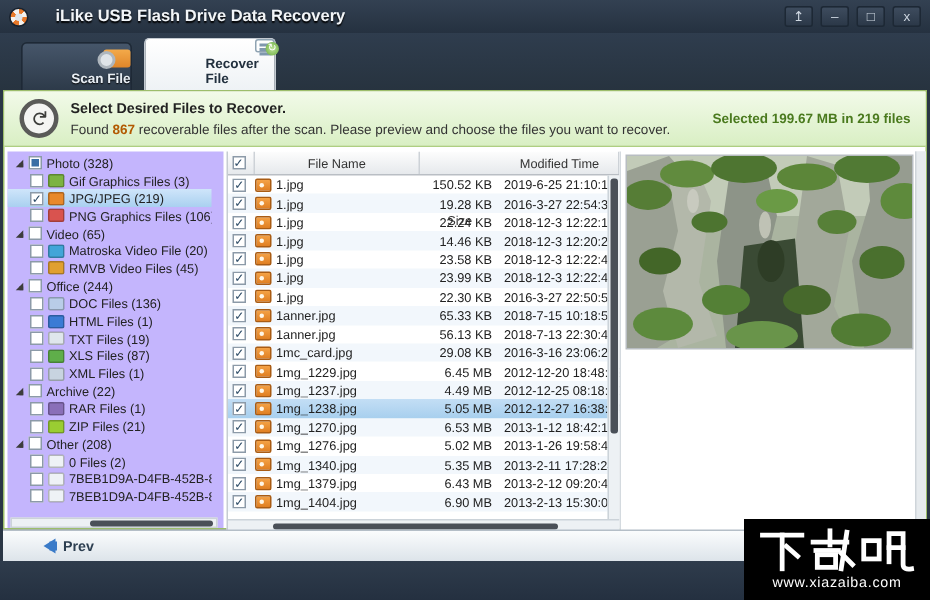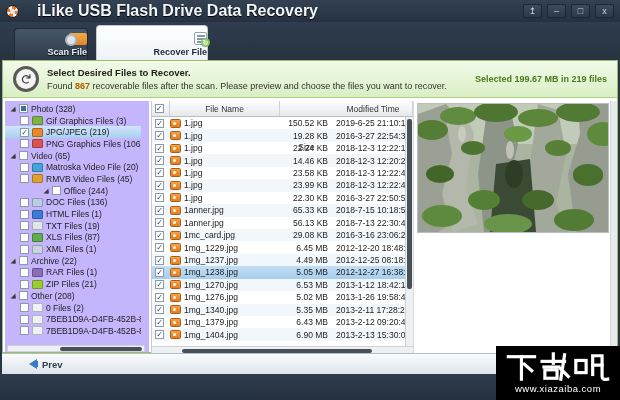--- a/index.html
+++ b/index.html
@@ -6,31 +6,31 @@
   body { width:620px; height:400px; overflow:hidden; font-family:"Liberation Sans",sans-serif; }
   #app { position:relative; width:620px; height:400px; background:#2a3645; overflow:hidden; }
 
   
   .titlebar { position:absolute; left:0; top:0; width:620px; height:22px;
     background:linear-gradient(#334152,#253140); display:flex; align-items:center; padding:0 6px; }
   .app-icon { width:13px; height:13px; border-radius:50%; margin-right:6px;
     background:conic-gradient(#e8792a 0 45deg,#f5f2ee 45deg 90deg,#e8792a 90deg 135deg,#f5f2ee 135deg 180deg,#e8792a 180deg 225deg,#f5f2ee 225deg 270deg,#e8792a 270deg 315deg,#f5f2ee 315deg 360deg);
     position:relative; border:1px solid #18222e; }
   .app-icon::after { content:""; position:absolute; left:3px; top:3px; width:5px; height:5px; border-radius:50%; background:#dfe6ec; }
-  .win-title { color:#f2f5f8; font-size:16px; font-weight:bold; text-shadow:0 1px 1px #000;padding-left:12px; }
+  .win-title { color:#f2f5f8; font-size:11px; font-weight:bold; text-shadow:0 1px 1px #000;padding-left:12px; }
   .win-controls { margin-left:auto; display:flex; gap:5px; }
   .win-btn { width:19px; height:14px; font-size:9px; line-height:13px; text-align:center;
     color:#cfd8e2; background:linear-gradient(#3e4c5e,#2b3848); border:1px solid #1d2835; border-radius:2px; cursor:default; }
 
   
   .tabstrip { position:absolute; left:0; top:22px; width:620px; height:38px; background:linear-gradient(#2f3d4e,#27333f); }
   .tab { position:absolute; bottom:0; display:flex; flex-direction:column; align-items:flex-end; justify-content:flex-end;
     padding-bottom:3px; border-radius:4px 4px 0 0; cursor:default; }
   .tab-scan { left:14px; width:74px; height:32px; background:linear-gradient(#46566a,#2d3a49); border:1px solid #1e2936; border-bottom:none; }
-  .tab-recover { left:96px; width:112px; height:35px; background:linear-gradient(#ffffff,#eef2f5); border:1px solid #c3cad1; border-bottom:none;padding-left:40px; }
+  .tab-recover { left:96px; width:88px; height:35px; background:linear-gradient(#ffffff,#eef2f5); border:1px solid #c3cad1; border-bottom:none;padding-left:40px; }
   .tab-label-dark { color:#e8eef4; font-size:9px; font-weight:bold; text-shadow:0 1px 1px #000; }
   .tab-label-light { color:#22303e; font-size:9px; font-weight:bold; }
   .icon-scanfolder { width:18px; height:12px; background:linear-gradient(#f3aa4a,#e0862a); border-radius:2px; position:relative; margin-bottom:2px; }
   .icon-scanfolder::before { content:""; position:absolute; left:-4px; top:1px; width:8px; height:8px; border:2px solid #aeb6bd; border-radius:50%; background:#dfe4e8; }
   .icon-recoverdoc { width:13px; height:13px; background:#fdfefe; border:1px solid #8fa3b2; border-radius:2px; position:relative; margin-bottom:2px; }
   .icon-recoverdoc::before { content:""; position:absolute; left:2px; top:2px; width:8px; height:1.5px; background:#7f98ad; box-shadow:0 3px 0 #7f98ad, 0 6px 0 #7f98ad; }
   .icon-recoverdoc::after { content:"\21BB"; position:absolute; right:-4px; bottom:-3px; width:9px; height:9px; line-height:9px; border-radius:50%;
     background:radial-gradient(#bfe49a,#65a93c); color:#fff; font-size:7px; text-align:center; }
   .top-actions { position:absolute; right:18px; top:28px; display:flex; gap:26px; }
   .top-action { display:flex; align-items:center; gap:5px; cursor:default; }
@@ -175,21 +175,21 @@
           <div class="tree-row" style="padding-left: 15px;">
             <span class="cb"></span>
             <span class="ficon" style="background: rgb(66, 165, 216);"></span>
             <span class="tree-label">Matroska Video File (20)</span>
           </div>
           <div class="tree-row" style="padding-left: 15px;">
             <span class="cb"></span>
             <span class="ficon" style="background: rgb(224, 160, 48);"></span>
             <span class="tree-label">RMVB Video Files (45)</span>
           </div>
-          <div class="tree-row" style="padding-left: 4px; justify-content: center;">
+          <div class="tree-row" style="padding-left: 4px;">
             <span class="tri"></span>
             <span class="cb"></span>
             <span class="tree-label">Office (244)</span>
           </div>
           <div class="tree-row" style="padding-left: 15px;">
             <span class="cb"></span>
             <span class="ficon" style="background: rgb(185, 205, 232);"></span>
             <span class="tree-label">DOC Files (136)</span>
           </div>
           <div class="tree-row" style="padding-left: 15px;">

